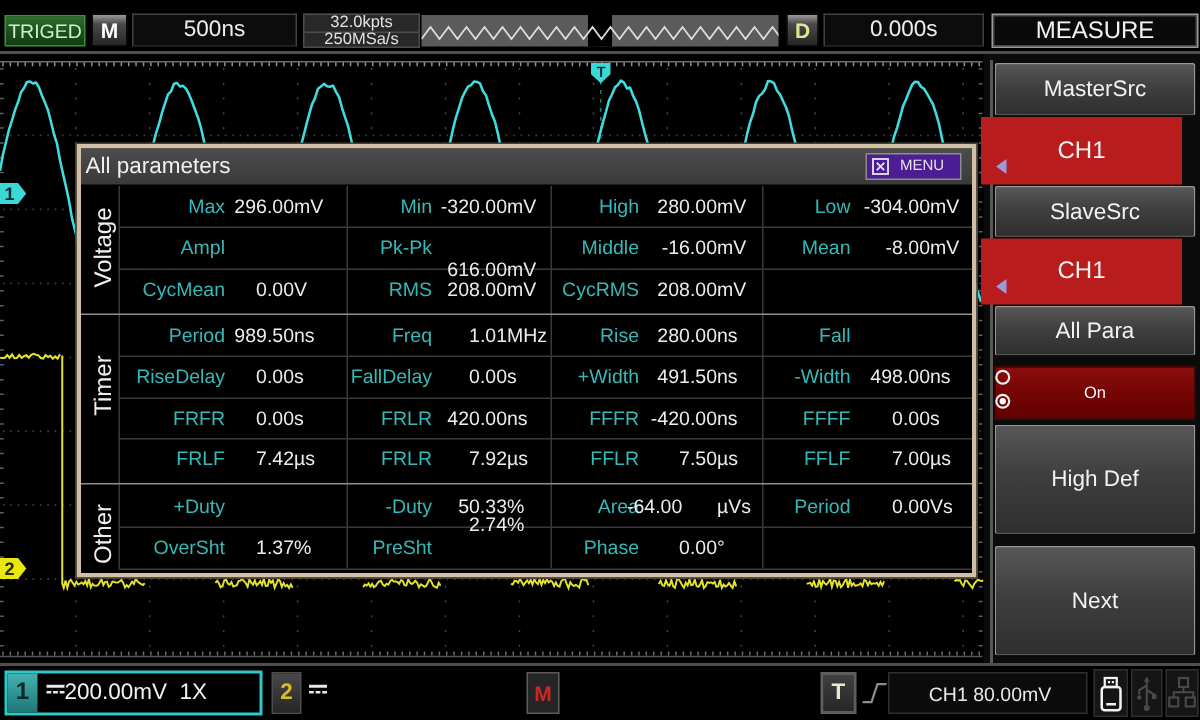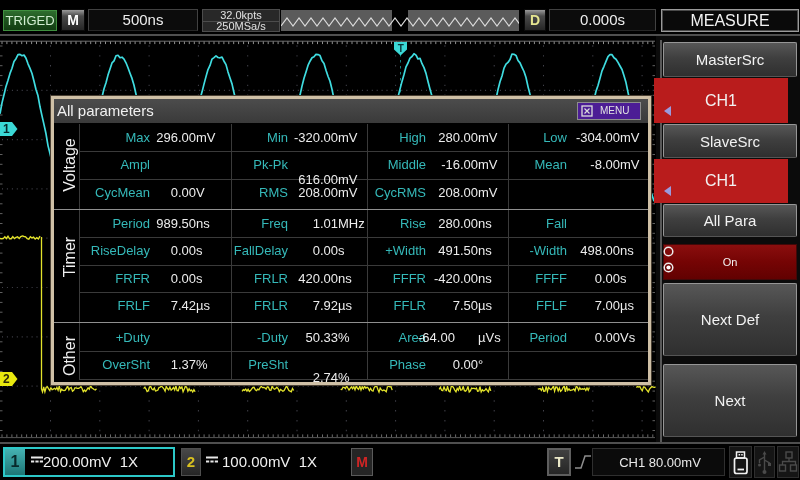--- a/index.html
+++ b/index.html
@@ -79,39 +79,38 @@
 <svg width="10" height="12" style="position:absolute;left:663px;top:185px">
       <polygon points="1,6 8,1 8,11" fill="#9a9ade"></polygon>
     </svg>
 <div class="graybtn" style="top:204px;height:33px">All Para</div>
 <div class="abs" style="left:663px;top:244px;width:134px;height:36px;background:linear-gradient(180deg,#8a0e0e 0,#750404 50%,#620101 100%);border:1px solid #420808;color:#f4f4f4;font-size:11px;display:flex;align-items:center;justify-content:center">On</div>
 <svg width="20" height="40" style="position:absolute;left:660px;top:243px">
 <circle cx="8.5" cy="8.5" r="4.3" fill="none" stroke="#ededed" stroke-width="1.5"></circle>
 <circle cx="8.5" cy="24.5" r="4.3" fill="none" stroke="#ededed" stroke-width="1.5"></circle>
 <circle cx="8.5" cy="24.5" r="2.1" fill="#fff"></circle>
 </svg>
-<div class="graybtn" style="top:283px;height:73px">Next Def</div>
+<div class="graybtn" style="top:283px;height:73px">High Def</div>
 <div class="graybtn" style="top:364px;height:73px">Next</div>
 
 <div class="abs" style="left:0;top:442px;width:800px;height:38px;background:#000"></div>
 <div class="abs" style="left:0;top:442px;width:800px;height:1.5px;background:#4f4f4f"></div>
 <div class="abs" style="left:3px;top:447px;width:172px;height:30px;background:#000;border:2px solid #2cc8c8">
   <div class="abs" style="left:0;top:0;width:20px;height:26px;background:linear-gradient(180deg,#45b2b2 0,#1d7676 100%);color:#08282a;font-size:16px;font-weight:bold;text-align:center;line-height:26px">1</div>
   <svg width="16" height="26" style="position:absolute;left:24px;top:0">
     <path d="M2 8.5h12" stroke="#e8e8e8" stroke-width="2"></path>
     <path d="M2 12.5h3.2M6.4 12.5h3.2M10.8 12.5h3.2" stroke="#e8e8e8" stroke-width="1.8"></path>
   </svg>
   <div class="abs" style="left:38px;top:4px;color:#f0f0f0;font-size:15px">200.00mV&nbsp;&nbsp;1X</div>
 </div>
 <div class="abs" style="left:181px;top:448px;width:20px;height:28px;background:linear-gradient(180deg,#484848 0,#262626 100%);border:1px solid #4e4e4e;color:#d8c020;font-size:15px;font-weight:bold;text-align:center;line-height:26px">2</div>
 <svg width="16" height="26" style="position:absolute;left:204px;top:449px">
   <path d="M2 8.5h12" stroke="#e8e8e8" stroke-width="2"></path>
   <path d="M2 12.5h3.2M6.4 12.5h3.2M10.8 12.5h3.2" stroke="#e8e8e8" stroke-width="1.8"></path>
 </svg>
-<div class="abs" style="left:222px;top:453px;color:#f0f0f0;font-size:15px">100.00mV&nbsp;&nbsp;1X</div>
 <div class="abs" style="left:351px;top:448px;width:22px;height:28px;background:#252525;border:1px solid #5a5a5a;color:#d02525;font-size:14px;font-weight:bold;text-align:center;line-height:26px">M</div>
 <div class="abs" style="left:592px;top:448px;width:133px;height:28px;background:#0b0b0b;border:1px solid #2f2f2f"></div>
 <div class="abs" style="left:547px;top:448px;width:24px;height:28px;background:linear-gradient(180deg,#404040 0,#262626 100%);border:2px solid #5e5e5e;color:#eae8c8;font-weight:bold;font-size:15px;text-align:center;line-height:23px">T</div>
 <svg width="22" height="28" style="position:absolute;left:572px;top:448px">
   <path d="M3 20h6l4-12h6" fill="none" stroke="#8d8d8d" stroke-width="1.5"></path>
 </svg>
 <div class="abs" style="left:600px;top:455px;width:120px;color:#e9e9e9;font-size:13px;text-align:center">CH1&nbsp;80.00mV</div>
 <div class="abs" style="left:729px;top:446px;width:23px;height:32px;background:#151515;border:1px solid #2e2e2e"></div>
 <svg width="26" height="34" style="position:absolute;left:726px;top:445px">
   <rect x="10.5" y="7" width="8" height="6" fill="none" stroke="#f2f2f2" stroke-width="1.5"></rect>
@@ -216,17 +215,17 @@
 <div class="tl" style="left:80px;top:324.8px;width:70px">+Duty</div>
 <div class="tl" style="left:232px;top:324.8px;width:56px">-Duty</div>
 <div class="tv" style="left:278px;top:324.8px"><span style="display:inline-block;width:60px;text-align:right">50.33</span><span>%</span></div>
 <div class="tl" style="left:369px;top:324.8px;width:57px">Area</div>
 <div class="tv" style="left:418px;top:324.8px"><span style="display:inline-block;width:60px;text-align:left">-64.00</span><span>µVs</span></div>
 <div class="tl" style="left:509px;top:324.8px;width:58px">Period</div>
 <div class="tv" style="left:560px;top:324.8px"><span style="display:inline-block;width:60px;text-align:right">0.00</span><span>Vs</span></div>
 <div class="tl" style="left:80px;top:352.2px;width:70px">OverSht</div>
 <div class="tv" style="left:136px;top:352.2px"><span style="display:inline-block;width:60px;text-align:right">1.37</span><span>%</span></div>
 <div class="tl" style="left:232px;top:352.2px;width:56px">PreSht</div>
-<div class="tv" style="left:278px;top:365px"><span style="display:inline-block;width:60px;text-align:right">2.74</span><span>%</span></div>
+<div class="tv" style="left:278px;top:337px"><span style="display:inline-block;width:60px;text-align:right">2.74</span><span>%</span></div>
 <div class="tl" style="left:369px;top:352.2px;width:57px">Phase</div>
 <div class="tv" style="left:418px;top:352.2px"><span style="display:inline-block;width:60px;text-align:right">0.00</span><span>°</span></div>
 
 </div>
 
 </body></html>

